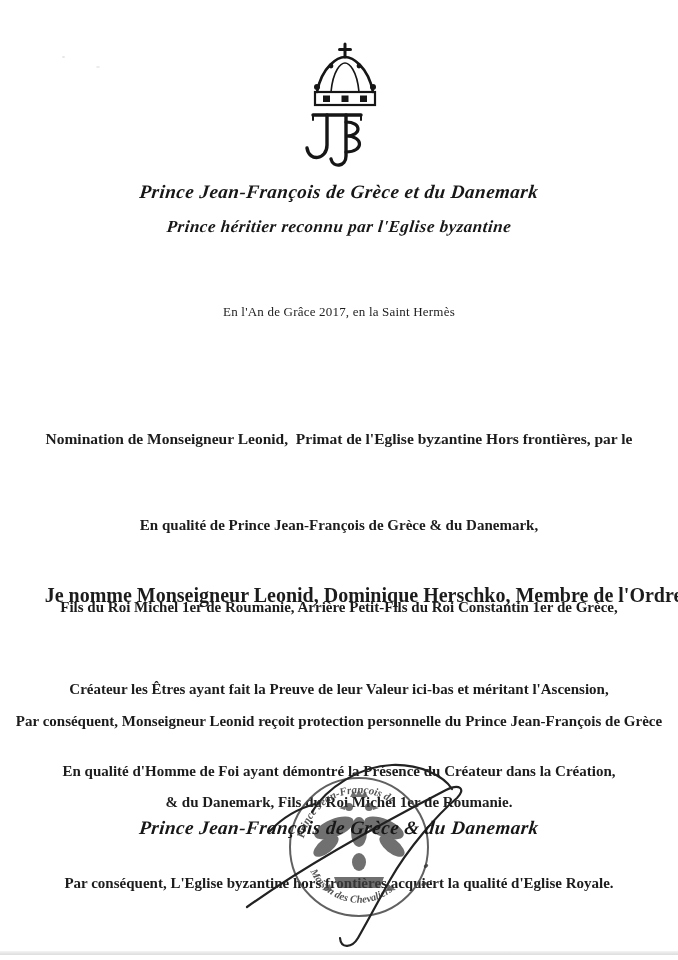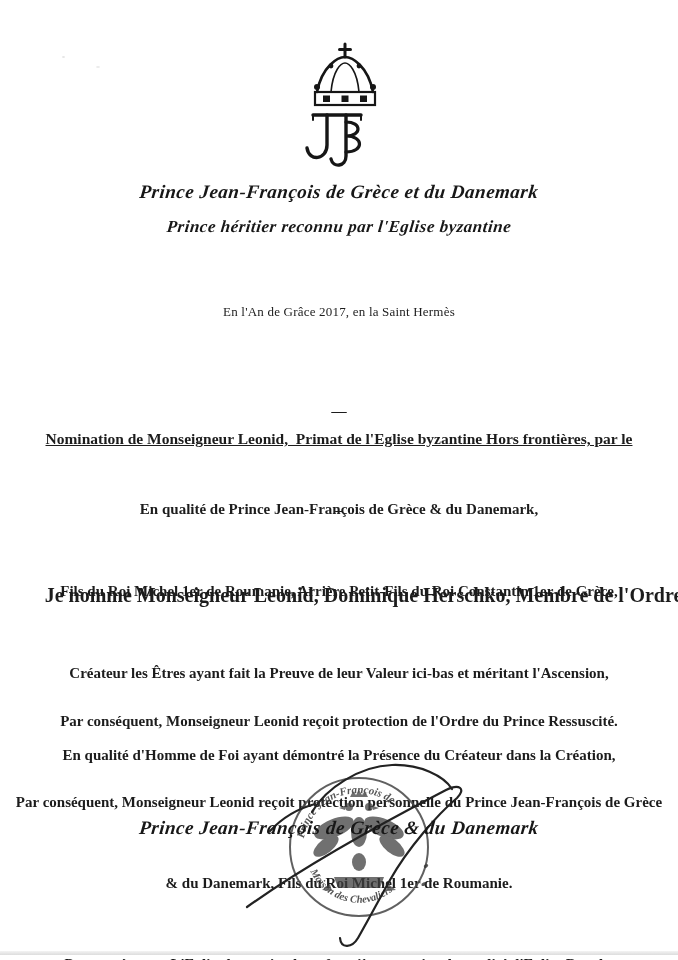--- a/index.html
+++ b/index.html
@@ -19,22 +19,22 @@
   .script{
     font-style:italic;
     font-weight:bold;
     letter-spacing:0.5px;
     transform:skewX(-6deg);
     color:#171717;
   }
   .script-line1{top:181px;font-size:19px;}
   .script-line2{top:217px;font-size:17px;}
   .dateline{top:304px;font-size:13px;font-weight:normal;letter-spacing:0.2px;}
-  .nomination{top:356px;font-size:15.5px;font-weight:bold;line-height:33px;text-decoration:underline;}
-  .qualites{top:441px;font-size:15px;font-weight:bold;line-height:27.4px;}
+  .nomination{top:356px;font-size:15.5px;font-weight:bold;line-height:33px;}
+  .qualites{top:457px;font-size:15px;font-weight:bold;line-height:27.4px;}
   .nomme{top:584px;font-size:20px;font-weight:bold;padding-left:27px;}
   .consequents{top:654px;font-size:15px;font-weight:bold;line-height:27px;}
   .sig-script{top:817px;font-size:19px;z-index:3;}
   .deco{position:absolute;left:0;top:0;z-index:1;pointer-events:none;}
   .speck{position:absolute;background:#9a9a9a;border-radius:50%;}
   .speck.a{left:62px;top:56px;width:3px;height:2px;opacity:.25;}
   .speck.b{left:96px;top:66px;width:4px;height:2px;opacity:.2;}
   .scan-edge{
     position:absolute;left:0;top:951px;width:678px;height:4px;
     background:linear-gradient(#f2f2f2,#d9d9d9);opacity:.9;
@@ -142,21 +142,20 @@
   <div class="centered qualites">
     <div>En qualité de Prince Jean-François de Grèce &amp; du Danemark,</div>
     <div>Fils du Roi Michel 1er de Roumanie, Arrière Petit-Fils du Roi Constantin 1er de Grèce,</div>
     <div>Créateur les Êtres ayant fait la Preuve de leur Valeur ici-bas et méritant l'Ascension,</div>
     <div>En qualité d'Homme de Foi ayant démontré la Présence du Créateur dans la Création,</div>
   </div>
 
   <div class="centered nomme">Je nomme Monseigneur Leonid, Dominique Herschko, Membre de l'Ordre.</div>
 
   <div class="centered consequents">
-    <div>Par conséquent, Monseigneur Leonid reçoit protection de l'Ordre du Prince Ressuscité.</div>
     <div>Par conséquent, Monseigneur Leonid reçoit protection personnelle du Prince Jean-François de Grèce</div>
     <div>&amp; du Danemark, Fils du Roi Michel 1er de Roumanie.</div>
     <div>Par conséquent, L'Eglise byzantine hors frontières acquiert la qualité d'Eglise Royale.</div>
   </div>
 
   <div class="centered script sig-script">Prince Jean-François de Grèce &amp; du Danemark</div>
 
   <div class="scan-edge"></div>
 </div>
 

